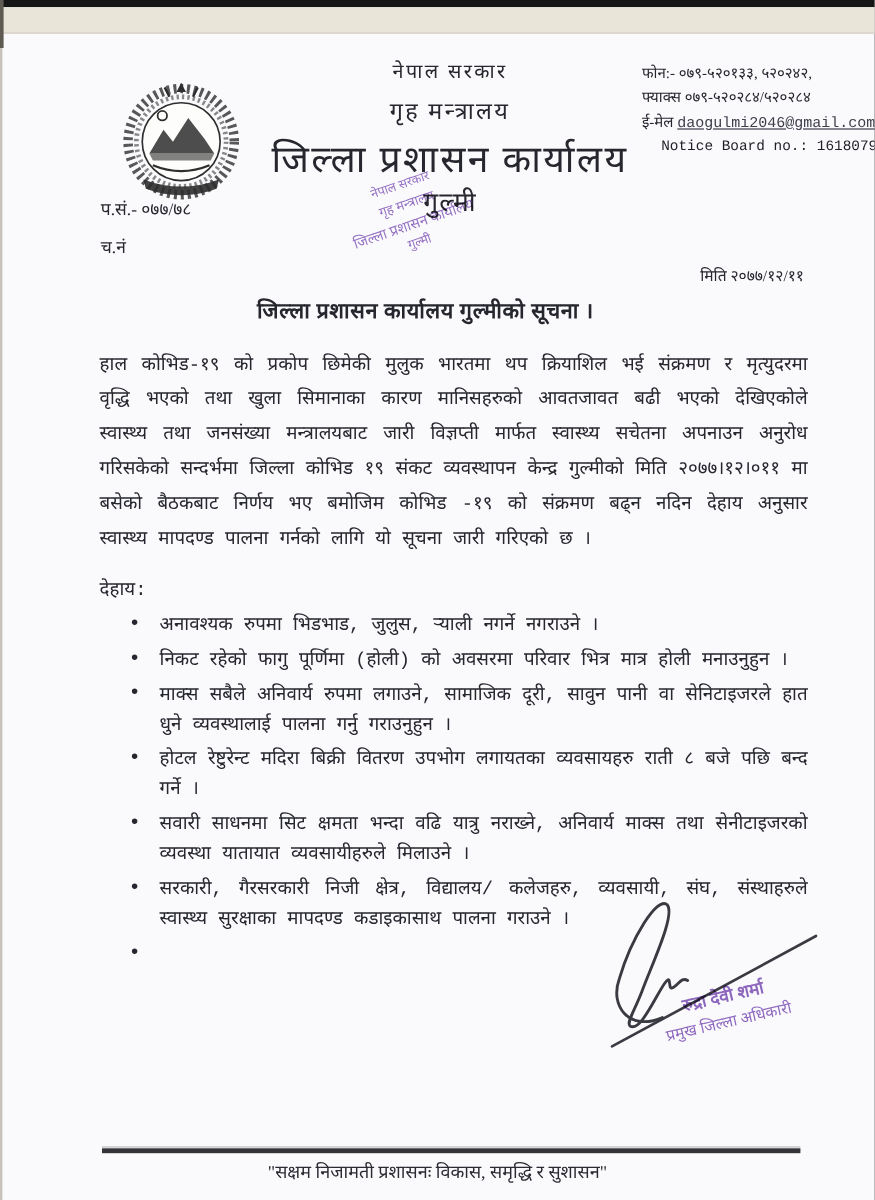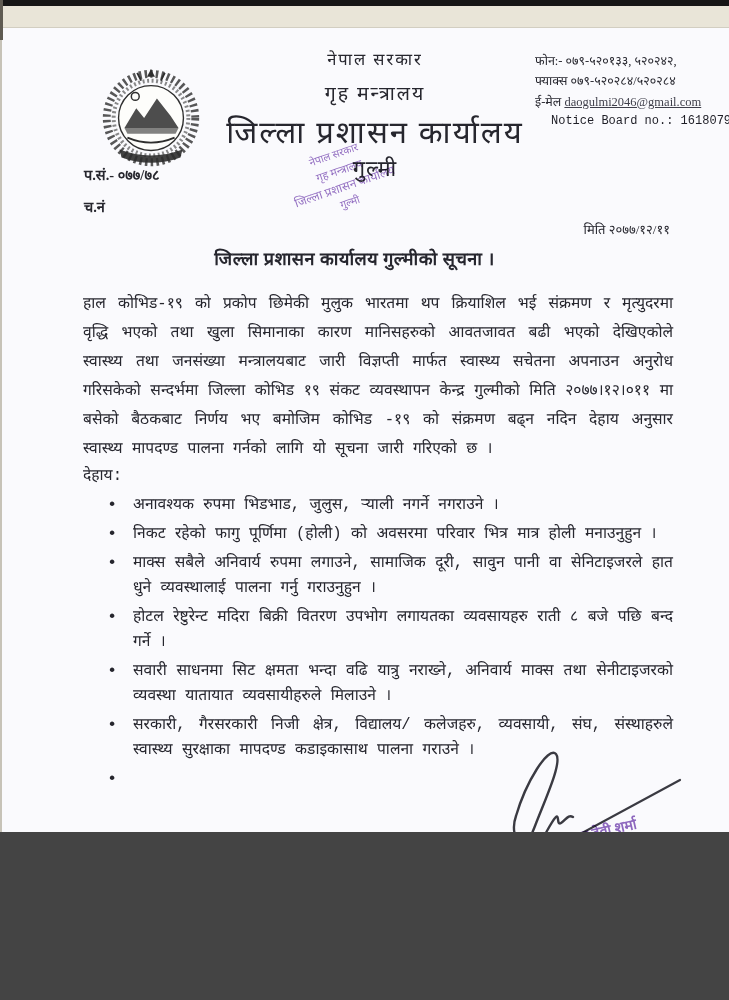--- a/index.html
+++ b/index.html
@@ -1,17 +1,17 @@
 <!DOCTYPE html>
 <html><head>
 <meta charset="utf-8">
 <style>
   html,body{margin:0;padding:0;background:#444;}
   .scan{
-    position:relative;width:729px;height:832px;margin:0 auto;
+    position:relative;width:729px;height:1000px;margin:0 auto;
     background:#fafafd;overflow:hidden;
     font-family:"Liberation Serif","DejaVu Serif",serif;
     color:#26262e;
   }
   
   .scan-top{position:absolute;top:0;left:0;right:0;height:6px;background:#161616;}
   .paper-edge{position:absolute;top:6px;left:0;right:0;height:21px;background:#e9e5d8;border-bottom:1px solid #d2cec1;}
   .scan-left{position:absolute;top:0;left:0;width:2px;height:100%;background:#c7c3b8;}
   .scan-left-dark{position:absolute;top:0;left:0;width:3px;height:40px;background:#5f5b52;}
 
@@ -19,42 +19,42 @@
   .emblem{position:absolute;left:92px;top:64px;width:118px;height:114px;}
   .head-center{position:absolute;left:140px;top:52px;width:470px;text-align:center;line-height:1;}
   .gov{font-size:16.5px;letter-spacing:2px;}
   .ministry{font-size:19.5px;margin-top:15px;letter-spacing:2px;}
   .office{font-size:31px;margin-top:14px;letter-spacing:2px;white-space:nowrap;}
   .district{font-size:22px;margin-top:10px;letter-spacing:1px;}
 
   .contact{position:absolute;left:487px;top:54px;width:240px;font-size:12.5px;line-height:1.15;margin-left:48px;}
   .contact .row{margin-bottom:6px;white-space:nowrap;}
   .contact .nb{padding-left:16px;font-family:Liberation Mono, monospace;font-size:12px;color:#1e1e26;}
-  .email{ text-decoration:underline;color:#3e3e4a;font-family:Liberation Serif, serif;}
+  .email{ text-decoration:underline;color:#3e3e4a;font-family:Liberation Mono, monospace;}
 
   .stamp-header{
     position:absolute;left:226px;top:146px;width:232px;text-align:center;
     transform:rotate(-19deg);color:#7d4fb5;opacity:.8;mix-blend-mode:multiply;
     line-height:1.5;pointer-events:none;
   }
   .stamp-header .s1{font-size:10.5px;}
   .stamp-header .s2{font-size:11px;}
   .stamp-header .s3{font-size:12px;}
   .stamp-header .s4{font-size:10.5px;}
 
-  .refs{position:absolute;left:84px;top:168px;font-size:14.5px;line-height:1;font-weight:bold;}
+  .refs{position:absolute;left:84px;top:168px;font-size:14.5px;line-height:1;}
   .refs .r2{margin-top:17px;}
   .date-line{position:absolute;right:59px;top:220px;font-size:13px;}
 
   .subject{position:absolute;left:0;right:20px;top:246px;text-align:center;font-size:18px;font-weight:bold;letter-spacing:.5px;}
 
   
   .main{position:absolute;left:83px;right:56px;top:290px;font-size:15.6px;font-family:Liberation Mono, monospace;}
   .para{text-align:justify;line-height:29px;margin:0;}
-  .dehaya{margin-top:0;line-height:25px;}
+  .dehaya{margin-top:16px;line-height:25px;}
   ul.directives{list-style:none;margin:4px 0 0 0;padding:0 0 0 22px;}
   ul.directives li{position:relative;padding-left:28px;margin-bottom:4px;line-height:25px;text-align:justify;}
   ul.directives .bullet{position:absolute;left:2px;top:-1px;font-size:17px;}
 
   
   .sig-block{position:absolute;left:452px;top:730px;width:240px;height:160px;}
   .sig-svg{position:absolute;left:0;top:0;}
   .stamp-sign{
     position:absolute;left:500px;top:820px;width:210px;text-align:center;
     transform:rotate(-13deg);color:#7d4fb5;opacity:.85;mix-blend-mode:multiply;line-height:1.55;

